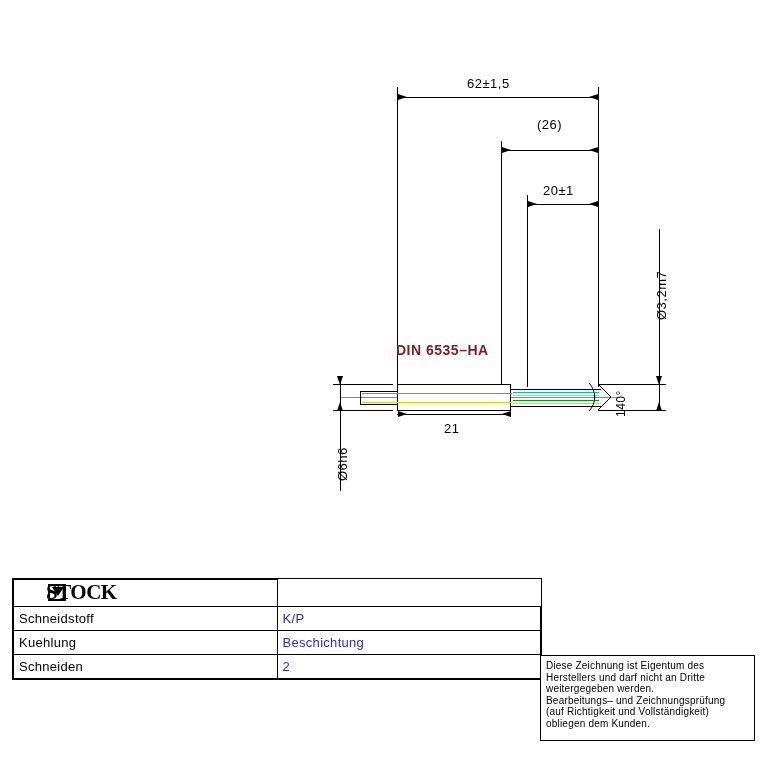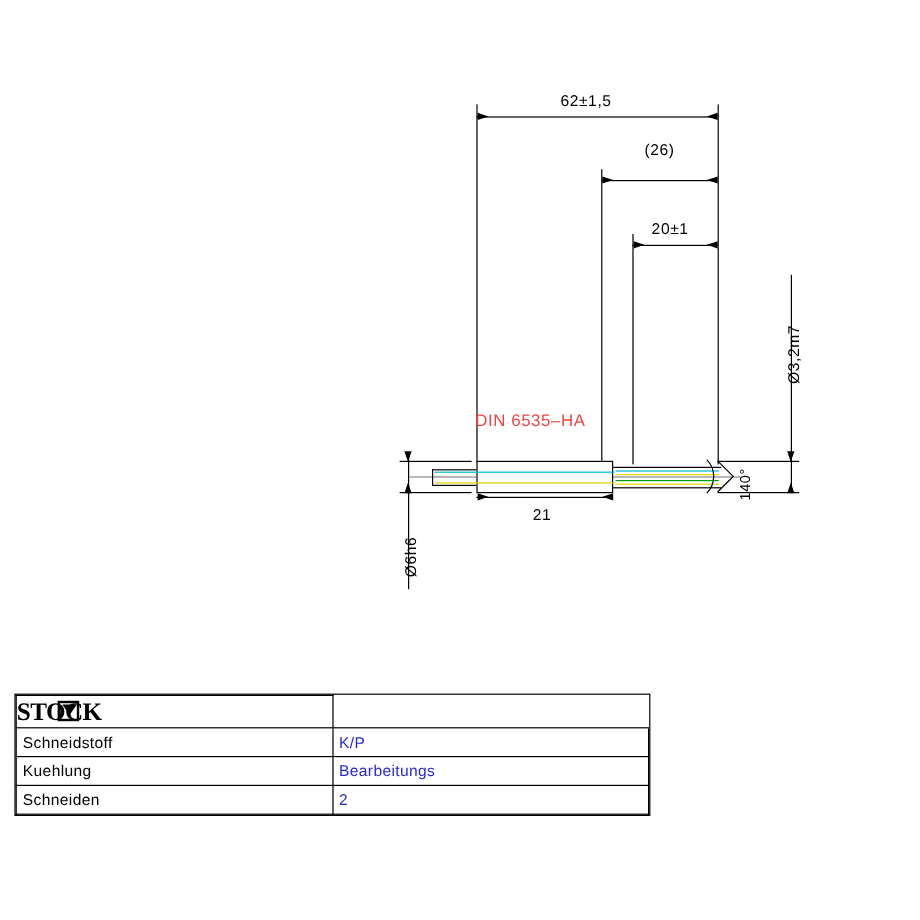--- a/index.html
+++ b/index.html
@@ -36,23 +36,24 @@
     letter-spacing: 0.5px;
   }
   .dim-text.v {
     transform-origin: 0 0;
     transform: rotate(-90deg);
   }
   .blue-text {
     position: absolute;
     font-family: "Liberation Sans", sans-serif;
     font-size: 13px;
-    color: #ef4444;
+    color: #7f1d1d;
     white-space: nowrap;
     letter-spacing: 0.5px;
+    font-weight: bold;
   }
 
   
   #titleblock {
     position: absolute;
     left: 12px;
     top: 549px;
     width: 528px;
     border: 1px solid #000;
     border-collapse: collapse;
@@ -84,22 +85,23 @@
     padding: 0;
   }
   #titleblock td.logoblank {
     border-top: none;
     border-right: none;
     border-bottom: 1px solid #000;
     border-left: 1px solid #000;
   }
   .logo-wrap {
     display: flex;
-    align-items: center;
+    align-items: flex-start;
     height: 26px;
+    padding-left: 32px;
     position: relative;
   }
   .logo-text {
     font-family: "Liberation Serif", serif;
     font-weight: bold;
     font-size: 21px;
     letter-spacing: -0.5px;
     color: #000;
     -webkit-text-stroke: 0px;
   }
@@ -261,24 +263,32 @@
           </div>
         </td>
         <td class="logoblank" style="border:none; border-bottom:1px solid #000;"></td>
       </tr>
       <tr>
         <td class="label">Schneidstoff</td>
         <td class="value">K/P</td>
       </tr>
       <tr>
         <td class="label">Kuehlung</td>
-        <td class="value">Bearbeitungs</td>
+        <td class="value">Beschichtung</td>
       </tr>
       <tr>
         <td class="label">Schneiden</td>
         <td class="value">2</td>
       </tr>
     </tbody>
       </table>
   </div>
 
+  <div id="notebox">
+    <p>Diese Zeichnung ist Eigentum des</p>
+    <p>Herstellers und darf nicht an Dritte</p>
+    <p>weitergegeben werden.</p>
+    <p>Bearbeitungs– und Zeichnungsprüfung</p>
+    <p>(auf Richtigkeit und Vollständigkeit)</p>
+    <p>obliegen dem Kunden.</p>
+  </div>
 
 </div>
 
 </body></html>

